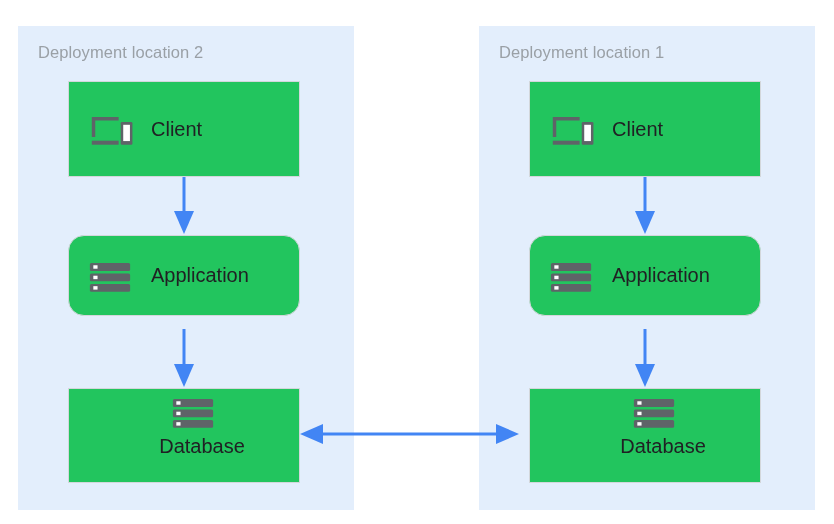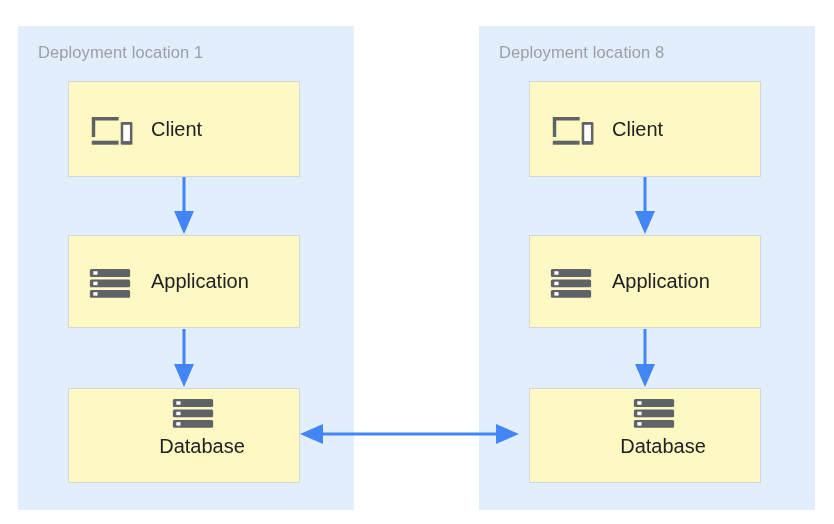--- a/index.html
+++ b/index.html
@@ -37,29 +37,29 @@
     color: #9aa0a6;
     letter-spacing: 0.1px;
     white-space: nowrap;
   }
 
   
   .node {
     position: absolute;
     left: 50px;
     width: 232px;
-    background: #fef9c3;
+    background: #22c55e;
     border: 1px solid #d3d7db;
     box-sizing: border-box;
     display: flex;
     align-items: center;
     padding-left: 18px;
   }
   .node-client { top: 55px;  height: 96px; }
-  .node-app    { top: 209px; height: 93px; }
+  .node-app    { top: 209px; height: 81px; border-radius: 16px; }
   .node-db     { top: 362px; height: 95px; flex-direction: column; }
 
   .node-icon {
     flex: 0 0 auto;
     width: 46px;
     height: 46px;
     display: block;
   }
   .node-label {
     margin-left: 18px;
@@ -77,21 +77,21 @@
     height: 524px;
     pointer-events: none;
   }
 </style>
 </head>
 <body>
 
 <div id="canvas">
 
   <div class="panel" id="panel-1">
-    <div class="panel-title">Deployment location 1</div>
+    <div class="panel-title">Deployment location 2</div>
 
     <div class="node node-client">
       <svg class="node-icon" viewBox="0 0 48 48">
         <path d="M5 11.5 h28 v3.6 H8.6 v17.2 H5 Z" fill="#5f6368"></path>
         <rect x="5" y="36.2" width="28" height="4.2" fill="#5f6368"></rect>
         <rect x="35.2" y="16.6" width="12.2" height="23.8" rx="1.4" fill="#5f6368"></rect>
         <rect x="37.8" y="19.6" width="7" height="17" fill="#ffffff"></rect>
       </svg>
       <span class="node-label">Client</span>
     </div>
@@ -115,21 +115,21 @@
         <rect x="3" y="32.3" width="42" height="8.2" rx="1.6" fill="#5f6368"></rect>
         <rect x="6.6" y="12.8" width="4.4" height="3.6" fill="#ffffff"></rect>
         <rect x="6.6" y="23.7" width="4.4" height="3.6" fill="#ffffff"></rect>
         <rect x="6.6" y="34.6" width="4.4" height="3.6" fill="#ffffff"></rect>
       </svg>
       <span class="node-label">Database</span>
     </div>
   </div>
 
   <div class="panel" id="panel-2">
-    <div class="panel-title">Deployment location 8</div>
+    <div class="panel-title">Deployment location 1</div>
 
     <div class="node node-client">
       <svg class="node-icon" viewBox="0 0 48 48">
         <path d="M5 11.5 h28 v3.6 H8.6 v17.2 H5 Z" fill="#5f6368"></path>
         <rect x="5" y="36.2" width="28" height="4.2" fill="#5f6368"></rect>
         <rect x="35.2" y="16.6" width="12.2" height="23.8" rx="1.4" fill="#5f6368"></rect>
         <rect x="37.8" y="19.6" width="7" height="17" fill="#ffffff"></rect>
       </svg>
       <span class="node-label">Client</span>
     </div>

